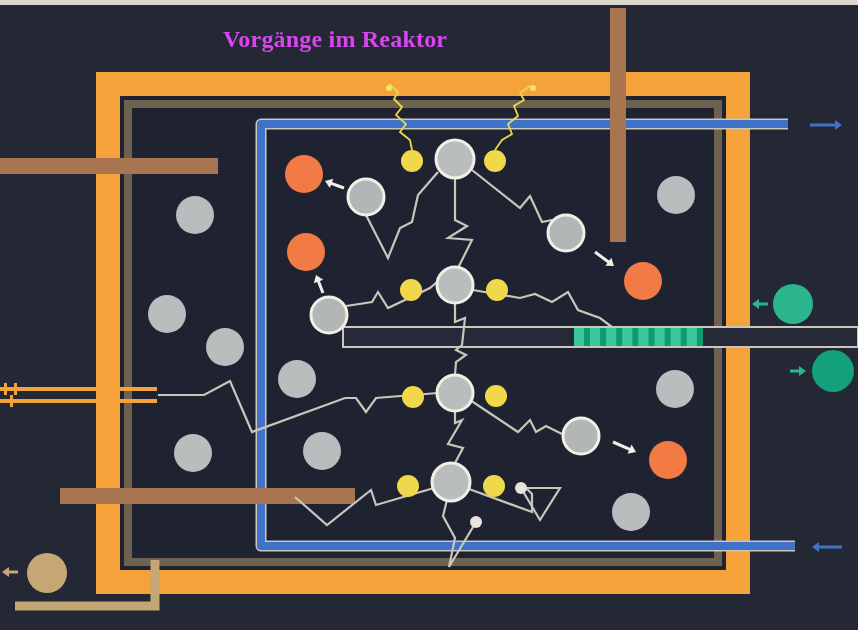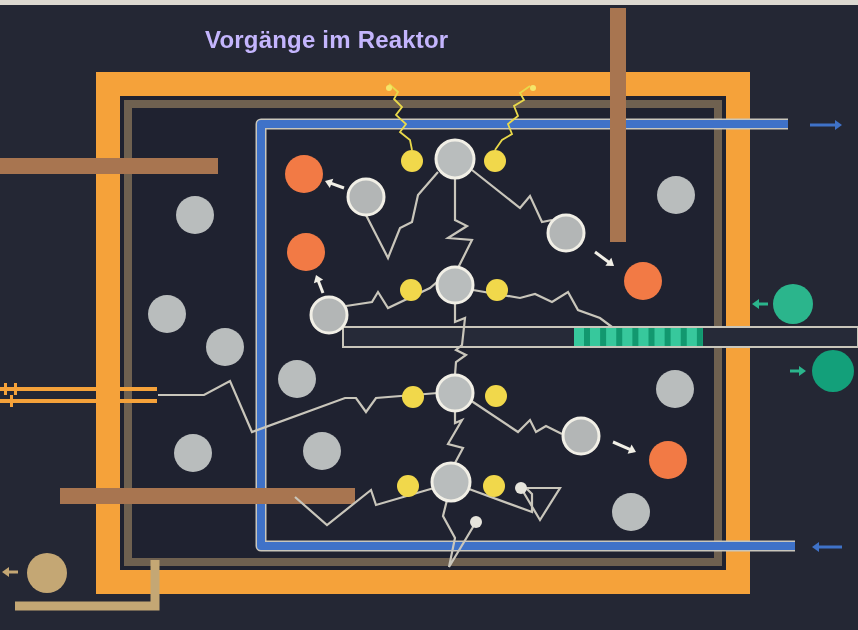--- a/index.html
+++ b/index.html
@@ -1,21 +1,21 @@
 <!DOCTYPE html>
 <html><head>
 <meta charset="utf-8">
 <style>
   html, body { margin: 0; padding: 0; background: #20232f; }
   body { width: 858px; height: 630px; overflow: hidden; position: relative; }
   #stage { position: absolute; left: 0; top: 0; width: 858px; height: 630px; }
   #title {
-    position: absolute; left: 205px; top: 26px;
-    font-family: Liberation Sans, sans-serif; font-weight: bold;
-    font-size: 24px; color: #c4b5fd; letter-spacing: 0.2px;
+    position: absolute; left: 223px; top: 26px;
+    font-family: Liberation Serif, serif; font-weight: bold;
+    font-size: 24px; color: #d946ef; letter-spacing: 0.2px;
   }
   .topstrip { position: absolute; left: 0; top: 0; width: 858px; height: 5px; background: #dcd8d0; }
 </style>
 </head>
 <body>
 
 <div class="topstrip"></div>
 <svg id="stage" xmlns="http://www.w3.org/2000/svg" width="858" height="630" viewBox="0 0 858 630">
   <rect id="bg" x="0" y="5" width="858" height="625" fill="#242734"></rect>
   <g id="g-frames">

